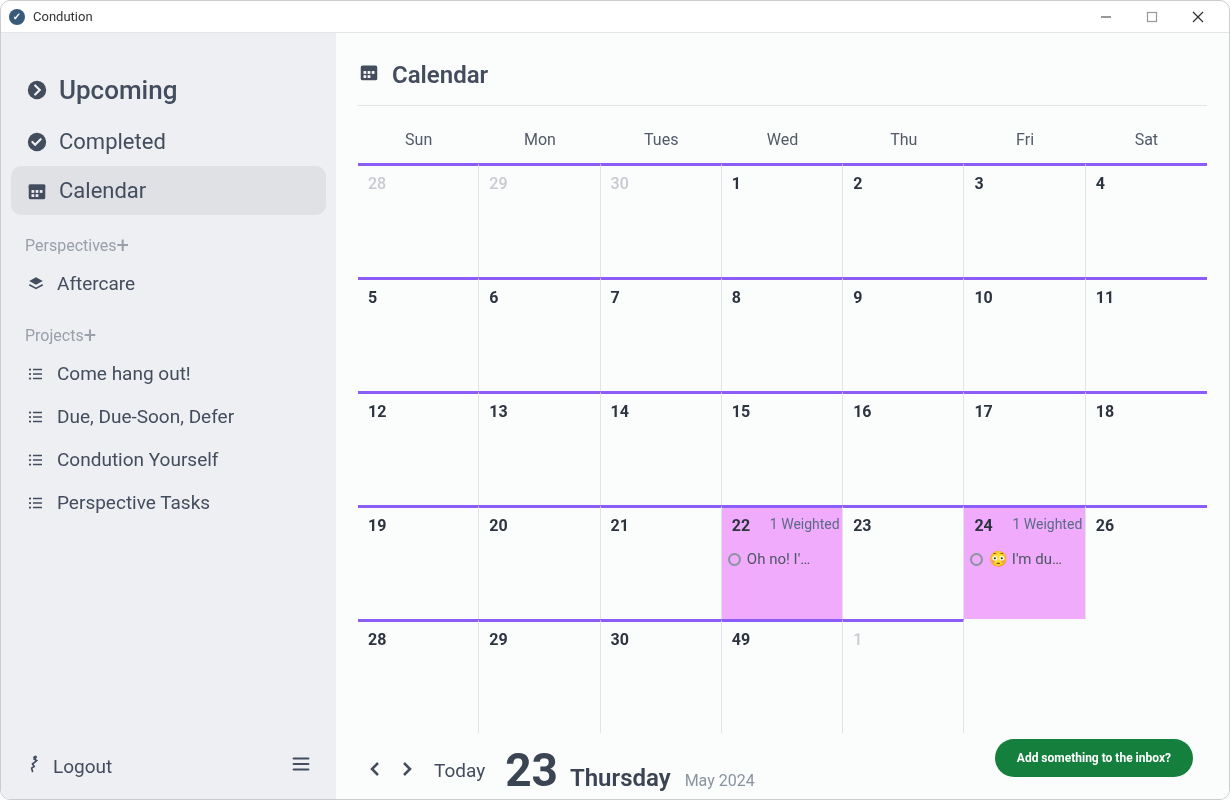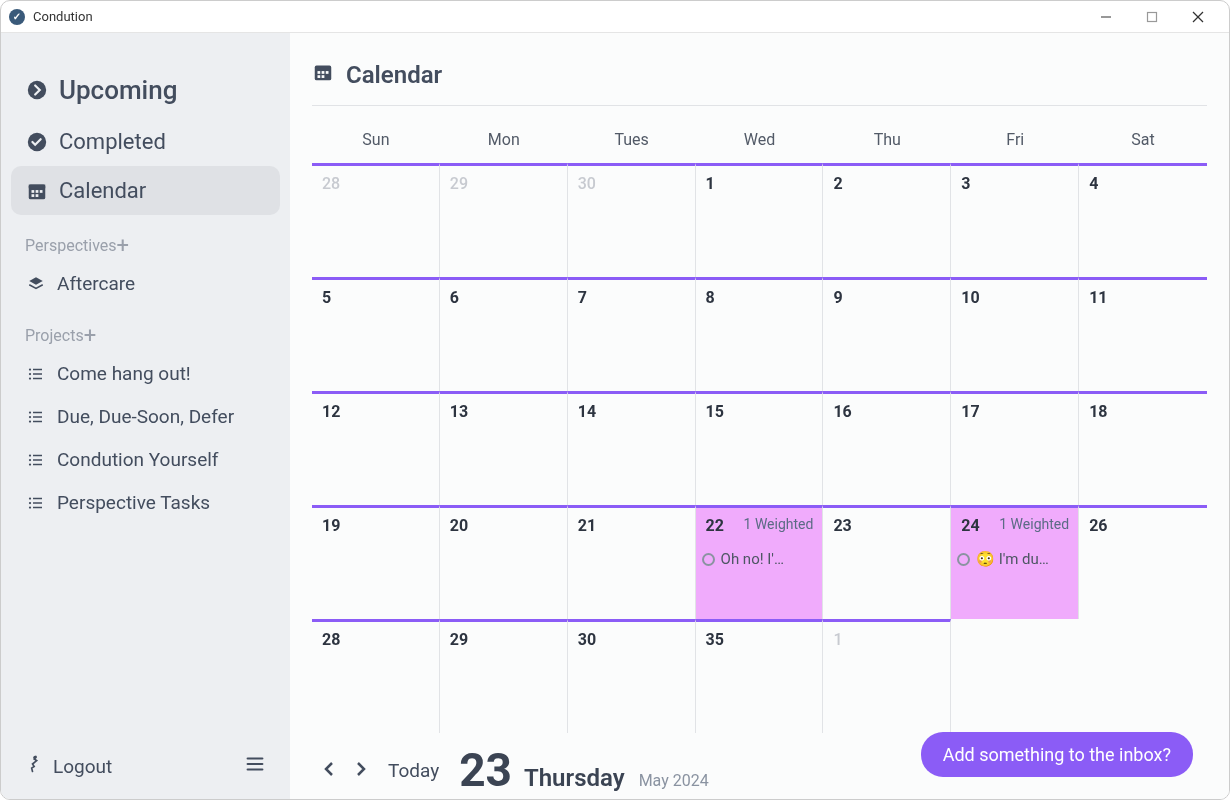--- a/index.html
+++ b/index.html
@@ -5,21 +5,21 @@
 * { box-sizing: border-box; margin: 0; padding: 0; }
 body { font-family: -apple-system, BlinkMacSystemFont, "Segoe UI", Roboto, sans-serif; background: #fff; width: 1230px; height: 800px; overflow: hidden; }
 .window { width: 1230px; height: 800px; border: 1px solid #ccc; border-radius: 10px; display: flex; flex-direction: column; overflow: hidden; }
 .titlebar { height: 32px; display: flex; align-items: center; padding: 0 8px; border-bottom: 1px solid #e5e5e5; }
 .titlebar .app-icon { width: 16px; height: 16px; border-radius: 50%; background: #3a5a7a; display: flex; align-items: center; justify-content: center; color: #fff; font-size: 10px; font-weight: bold; margin-right: 8px; }
 .titlebar .title { font-size: 13px; color: #333; }
 .titlebar .spacer { flex: 1; }
 .win-btn { width: 46px; height: 32px; display: flex; align-items: center; justify-content: center; color: #333; }
 .win-btn svg { width: 12px; height: 12px; }
 .body { flex: 1; display: flex; overflow: hidden; }
-.sidebar { width: 289px; background: #edeff2; display: flex; flex-direction: column; padding: 30px 10px 10px 10px; }
+.sidebar { width: 335px; background: #edeff2; display: flex; flex-direction: column; padding: 30px 10px 10px 10px; }
 .nav-item { display: flex; align-items: center; padding: 12px 14px; border-radius: 10px; color: #434d5e; font-size: 22px; cursor: pointer; }
 .nav-item.big { font-size: 26px; font-weight: 500; }
 .nav-item.active { background: #dfe1e5; }
 .nav-item .ic { width: 24px; margin-right: 10px; display: flex; align-items: center; justify-content: center; }
 .nav-item .ic svg { width: 22px; height: 22px; }
 .section-header { display: flex; align-items: center; padding: 10px 14px 4px 14px; color: #9aa0ab; font-size: 16px; margin-top: 8px;}
 .section-header .plus { font-size: 22px; color: #9aa0ab; cursor: pointer; }
 .sidebar-sub { display: flex; align-items: center; padding: 10px 14px; color: #434d5e; font-size: 19px; cursor: pointer; }
 .sidebar-sub .ic { width: 22px; margin-right: 10px; display: flex; align-items: center; justify-content: center; }
 .sidebar-sub .ic svg { width: 18px; height: 18px; }
@@ -42,21 +42,21 @@
 .cell .badge { position: absolute; top: 8px; left: 48px; color: #5b6b85; font-size: 14px; }
 .cell .task { position: absolute; top: 42px; left: 6px; right: 6px; color: #4d5663; font-size: 15px; display: flex; align-items: center; gap: 6px; white-space: nowrap; overflow: hidden; text-overflow: ellipsis; }
 .cell .task .circ { width: 13px; height: 13px; border: 2px solid #8a93a1; border-radius: 50%; flex-shrink: 0; }
 .footer { display: flex; align-items: baseline; padding: 10px 0 6px 10px; color: #434d5e; }
 .footer .arrows { display: flex; gap: 18px; margin-right: 20px; align-self:center;}
 .footer .arrows svg { width: 14px; height: 14px; fill: #434d5e; cursor: pointer;}
 .footer .today { font-size: 19px; margin-right: 20px; cursor: pointer; align-self:center;}
 .footer .bignum { font-size: 46px; font-weight: 700; color: #3b4453; margin-right: 12px; }
 .footer .dow-label { font-size: 24px; font-weight: 600; color: #3b4453; margin-right: 14px; }
 .footer .month { font-size: 16px; color: #8a93a1; }
-.inbox-pill { position: absolute; right: 36px; bottom: 22px; background: #8b5cf6; color: #fff; padding: 12px 22px; border-radius: 22px; font-size: 18px; cursor: pointer; }
+.inbox-pill { position: absolute; right: 36px; bottom: 22px; background: #15803d; color: #fff; padding: 12px 22px; border-radius: 22px; font-size: 12px; cursor: pointer; font-weight: bold; }
 </style>
 </head>
 <body>
 
 <div class="window">
   <div class="titlebar">
     <div class="app-icon">✓</div>
     <div class="title">Condution</div>
     <div class="spacer"></div>
     <div class="win-btn">
@@ -323,21 +323,21 @@
             <div class="cell">
               <div class="num">28</div>
             </div>
             <div class="cell">
               <div class="num">29</div>
             </div>
             <div class="cell">
               <div class="num">30</div>
             </div>
             <div class="cell">
-              <div class="num">35</div>
+              <div class="num">49</div>
             </div>
             <div class="cell next">
               <div class="num">1</div>
             </div>
           </div>
       </div>
 
       <div class="footer">
         <div class="arrows">
           <span><svg viewBox="0 0 10 14">

